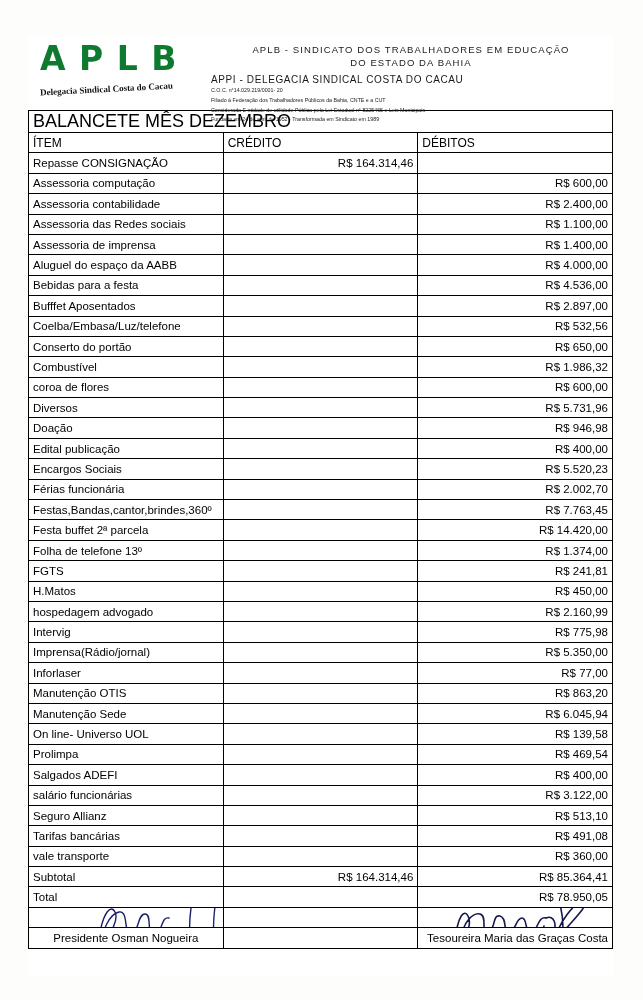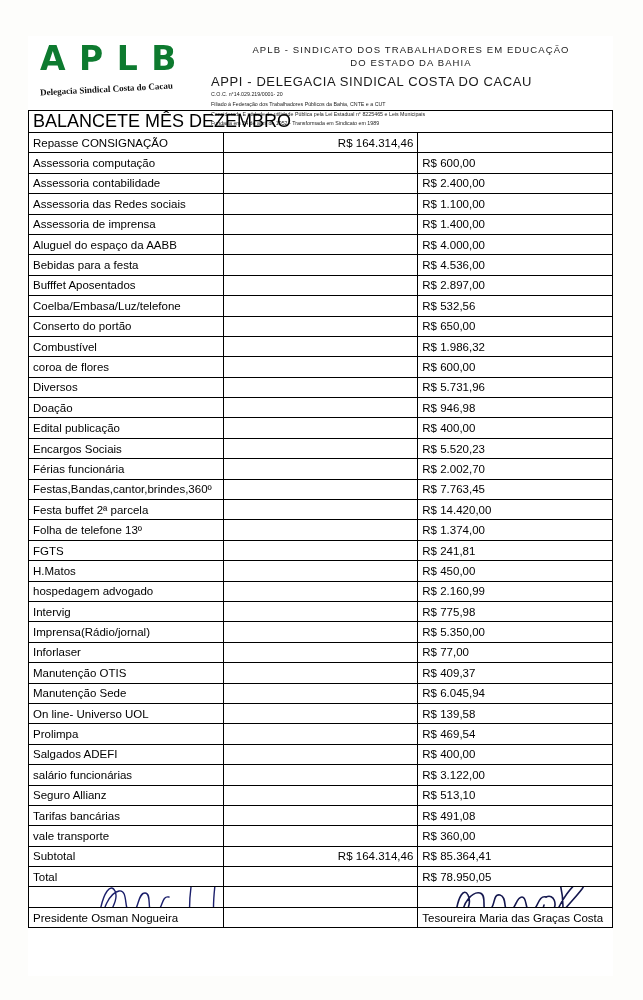--- a/index.html
+++ b/index.html
@@ -70,21 +70,21 @@
     padding-left: 4px;
   }
   .h-line1 {
     font-size: 9.5px;
     letter-spacing: 1.1px;
     color: #1a1a1a;
     text-align: center;
     line-height: 1.35;
   }
   .h-line2 {
-    font-size: 13px;
+    font-size: 10px;
     letter-spacing: 0.6px;
     color: #1a1a1a;
     margin-top: 4px;
   }
   .h-small {
     font-size: 5.3px;
     color: #222;
     line-height: 1.5;
     margin-top: 2px;
   }
@@ -99,42 +99,42 @@
     border: 1px solid #000;
     font-size: 11.5px;
     height: 19.4px;
     padding: 0 4px;
     vertical-align: middle;
     white-space: nowrap;
     overflow: hidden;
   }
   td.c-item { width: 263px; }
   td.c-credito { width: 161px; text-align: right; }
-  td.c-debito { width: 161px; }
+  td.c-debito { width: 161px; text-align: right; }
 
   tr.title-row td {
     font-size: 18px;
     height: 21px;
   }
   tr.head-row td {
     font-size: 12px;
   }
   .sign-row td {
     height: 40px;
     border-top: 1px solid #000;
     border-bottom: none;
     border-left: 1px solid #000;
     border-right: 1px solid #000;
   }
   .sign-names td {
     font-size: 11px;
     height: 20px;
     border-top: none;
   }
-  .sign-names .left { text-align: left; }
+  .sign-names .left { text-align: center; }
   .sign-names .right { }
 
   
   .scribble-wrap {
     position: relative;
     height: 100%;
     width: 100%;
   }
   svg.scribble {
     position: absolute;
@@ -175,20 +175,25 @@
         <div class="h-small">Considerada E ntidade de utilidade Pública pela Lei Estadual n° 8225465 e Leis Municipais</div>
         <div class="h-small">Fundada em 24 de abril de 1952 - Transformada em Sindicato em 1989</div>
       </div>
     </div>
 
     <table class="balancete">
       <tbody id="table-body">
         <tr class="title-row">
           <td colspan="3">BALANCETE MÊS DEZEMBRO</td>
         </tr>
+        <tr class="head-row">
+          <td class="c-item" style="text-align:left">ÍTEM</td>
+          <td class="c-credito" style="text-align:left">CRÉDITO</td>
+          <td class="c-debito" style="text-align:left">DÉBITOS</td>
+        </tr>
       <tr>
             <td class="c-item">Repasse CONSIGNAÇÃO</td>
             <td class="c-credito">R$ 164.314,46</td>
             <td class="c-debito"></td>
           </tr>
           <tr>
             <td class="c-item">Assessoria computação</td>
             <td class="c-credito"></td>
             <td class="c-debito">R$ 600,00</td>
           </tr>
@@ -308,21 +313,21 @@
             <td class="c-debito">R$ 5.350,00</td>
           </tr>
           <tr>
             <td class="c-item">Inforlaser</td>
             <td class="c-credito"></td>
             <td class="c-debito">R$ 77,00</td>
           </tr>
           <tr>
             <td class="c-item">Manutenção OTIS</td>
             <td class="c-credito"></td>
-            <td class="c-debito">R$ 409,37</td>
+            <td class="c-debito">R$ 863,20</td>
           </tr>
           <tr>
             <td class="c-item">Manutenção Sede</td>
             <td class="c-credito"></td>
             <td class="c-debito">R$ 6.045,94</td>
           </tr>
           <tr>
             <td class="c-item">On line- Universo UOL</td>
             <td class="c-credito"></td>
             <td class="c-debito">R$ 139,58</td>

